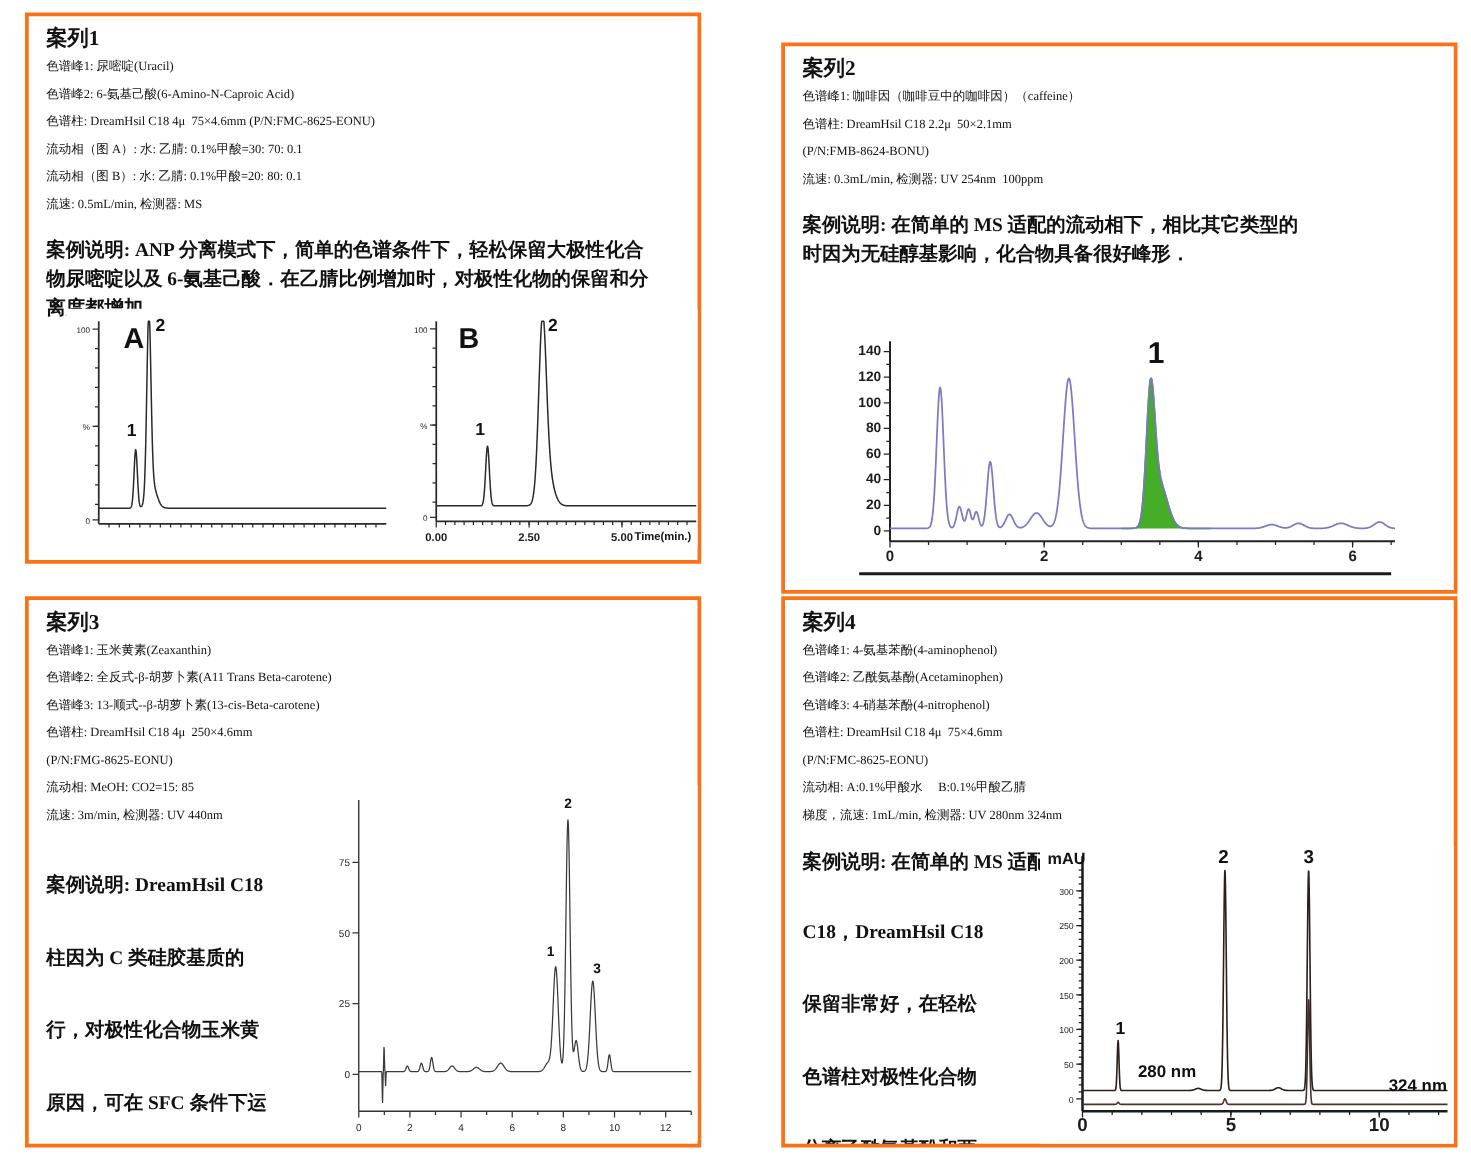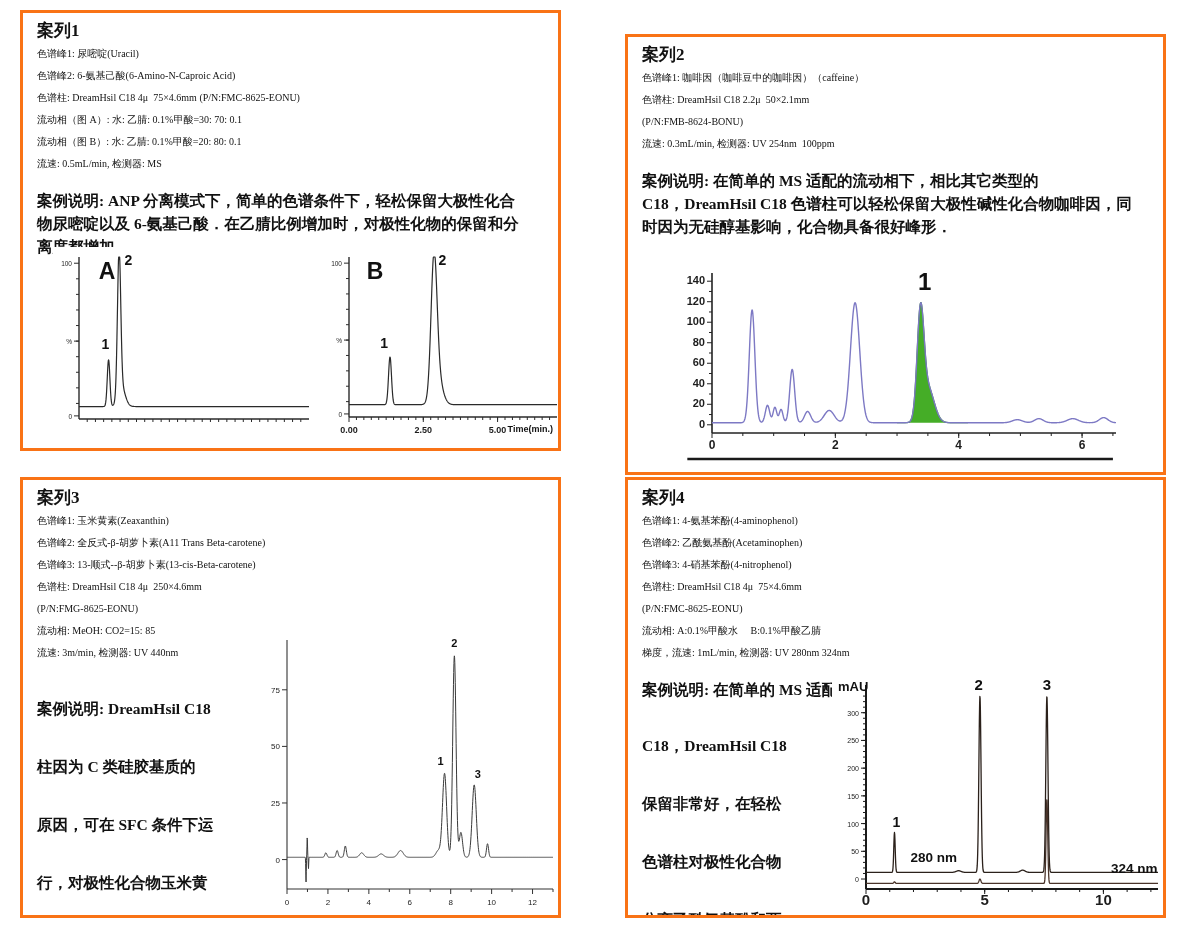--- a/index.html
+++ b/index.html
@@ -155,21 +155,20 @@
   <div class="inner">
     <div class="title">案列2</div>
     <div class="info">
         <div class="tline">色谱峰1: 咖啡因（咖啡豆中的咖啡因）（caffeine）</div>
         <div class="tline">色谱柱: DreamHsil C18 2.2μ  50×2.1mm</div>
         <div class="tline">(P/N:FMB-8624-BONU)</div>
         <div class="tline">流速: 0.3mL/min, 检测器: UV 254nm  100ppm</div>
       </div>
     <div class="desc">
         <div class="tline">案例说明: 在简单的 MS 适配的流动相下，相比其它类型的</div>
-        <div class="tline">C18，DreamHsil C18 色谱柱可以轻松保留大极性碱性化合物咖啡因，同</div>
         <div class="tline">时因为无硅醇基影响，化合物具备很好峰形．</div>
       </div>
     <svg class="chart" style="left:44px;top:228px;" width="452" height="200">
         <line x1="40" y1="168" x2="40" y2="8" stroke="#222222" stroke-width="1.6"></line>
         <line x1="40" y1="168" x2="444" y2="168" stroke="#222222" stroke-width="1.6"></line>
         <line x1="40" y1="149.53846153846155" x2="37" y2="149.53846153846155" stroke="#222222" stroke-width="1"></line>
         <line x1="40" y1="129.02564102564102" x2="37" y2="129.02564102564102" stroke="#222222" stroke-width="1"></line>
         <line x1="40" y1="108.51282051282051" x2="37" y2="108.51282051282051" stroke="#222222" stroke-width="1"></line>
         <line x1="40" y1="88" x2="37" y2="88" stroke="#222222" stroke-width="1"></line>
         <line x1="40" y1="67.48717948717949" x2="37" y2="67.48717948717949" stroke="#222222" stroke-width="1"></line>
@@ -229,22 +228,22 @@
         <div class="tline">色谱峰2: 全反式-β-胡萝卜素(A11 Trans Beta-carotene)</div>
         <div class="tline">色谱峰3: 13-顺式--β-胡萝卜素(13-cis-Beta-carotene)</div>
         <div class="tline">色谱柱: DreamHsil C18 4μ  250×4.6mm</div>
         <div class="tline">(P/N:FMG-8625-EONU)</div>
         <div class="tline">流动相: MeOH: CO2=15: 85</div>
         <div class="tline">流速: 3m/min, 检测器: UV 440nm</div>
       </div>
     <div class="desc narrow" style="width:218px;">
         <div class="tline">案例说明: DreamHsil C18</div>
         <div class="tline">柱因为 C 类硅胶基质的</div>
+        <div class="tline">行，对极性化合物玉米黄</div>
         <div class="tline">原因，可在 SFC 条件下运</div>
-        <div class="tline">行，对极性化合物玉米黄</div>
         <div class="tline">素也有很强的保留能力．</div>
       </div>
     <svg class="chart" style="left:236px;top:148px;" width="302" height="285">
         <line x1="28" y1="261" x2="28" y2="12" stroke="#333333" stroke-width="1.1"></line>
         <line x1="28" y1="261" x2="294" y2="261" stroke="#333333" stroke-width="1.1"></line>
         <line x1="28" y1="231.57272727272726" x2="23" y2="231.57272727272726" stroke="#333333" stroke-width="1"></line>
         <text x="21" y="234.57272727272726" text-anchor="end" font-size="8" font-weight="normal" fill="#1d1d1d">0</text>
         <line x1="28" y1="174.9818181818182" x2="23" y2="174.9818181818182" stroke="#333333" stroke-width="1"></line>
         <text x="21" y="177.9818181818182" text-anchor="end" font-size="8" font-weight="normal" fill="#1d1d1d">25</text>
         <line x1="28" y1="118.39090909090908" x2="23" y2="118.39090909090908" stroke="#333333" stroke-width="1"></line>

